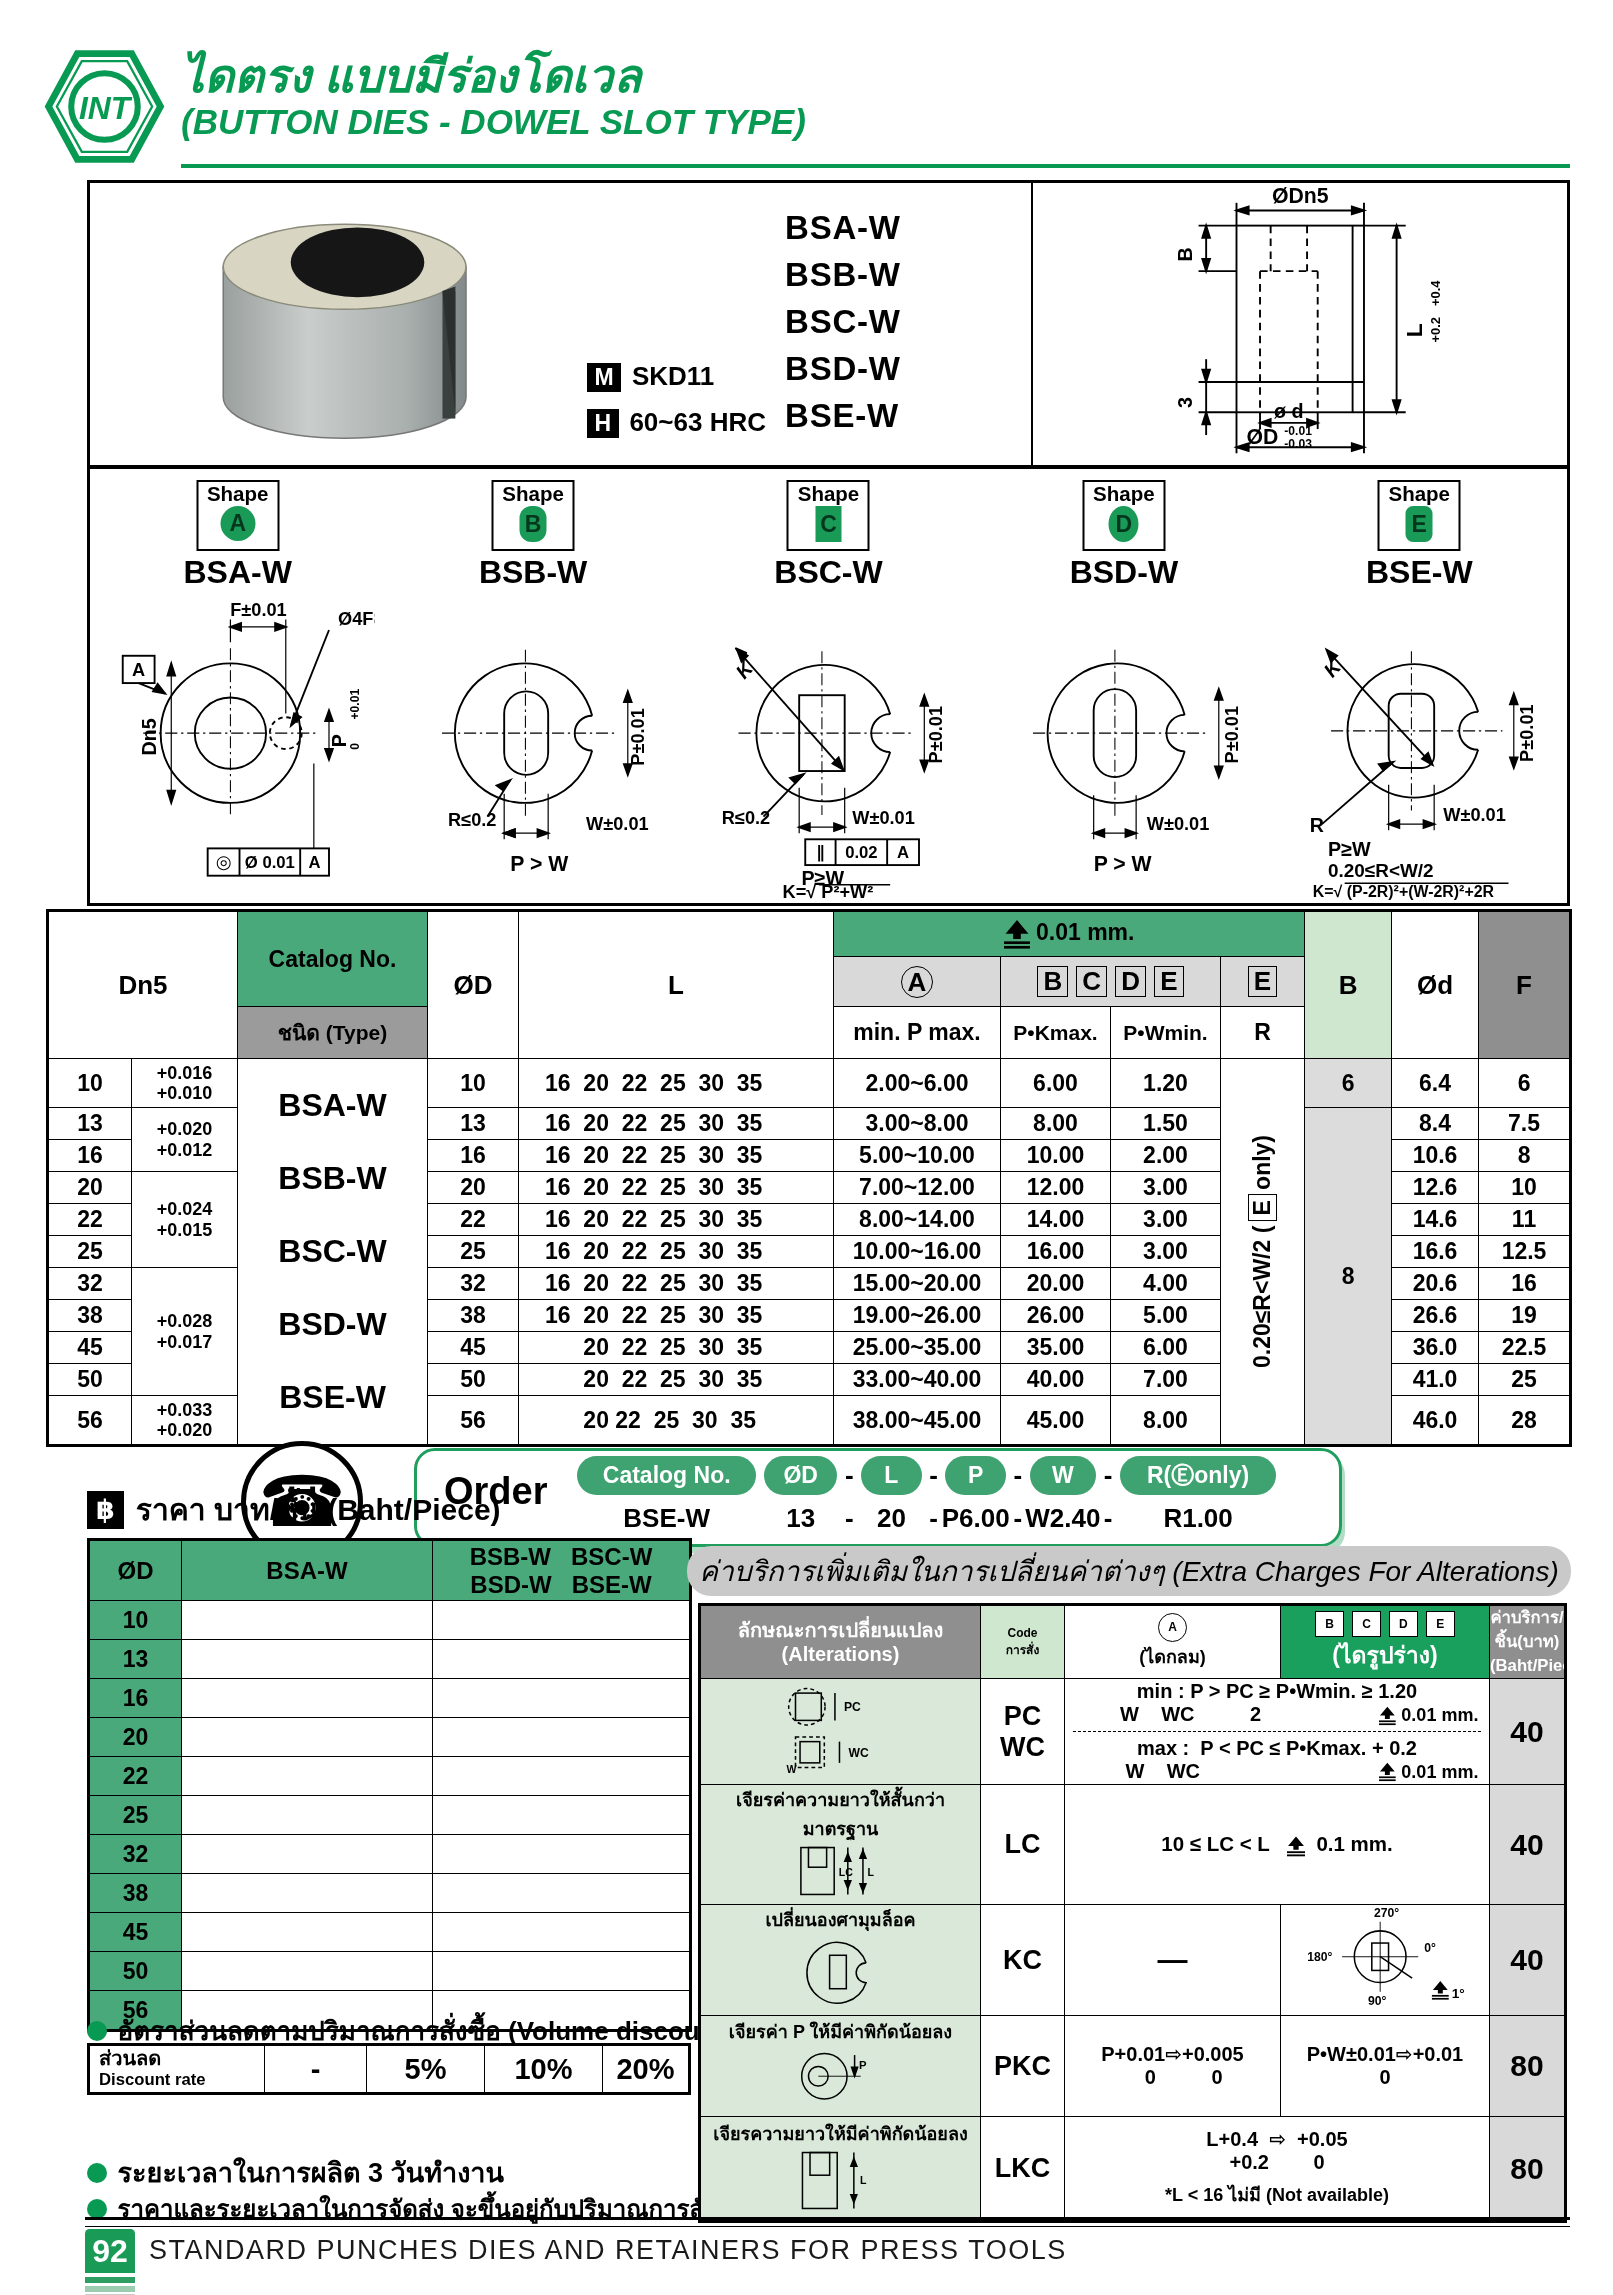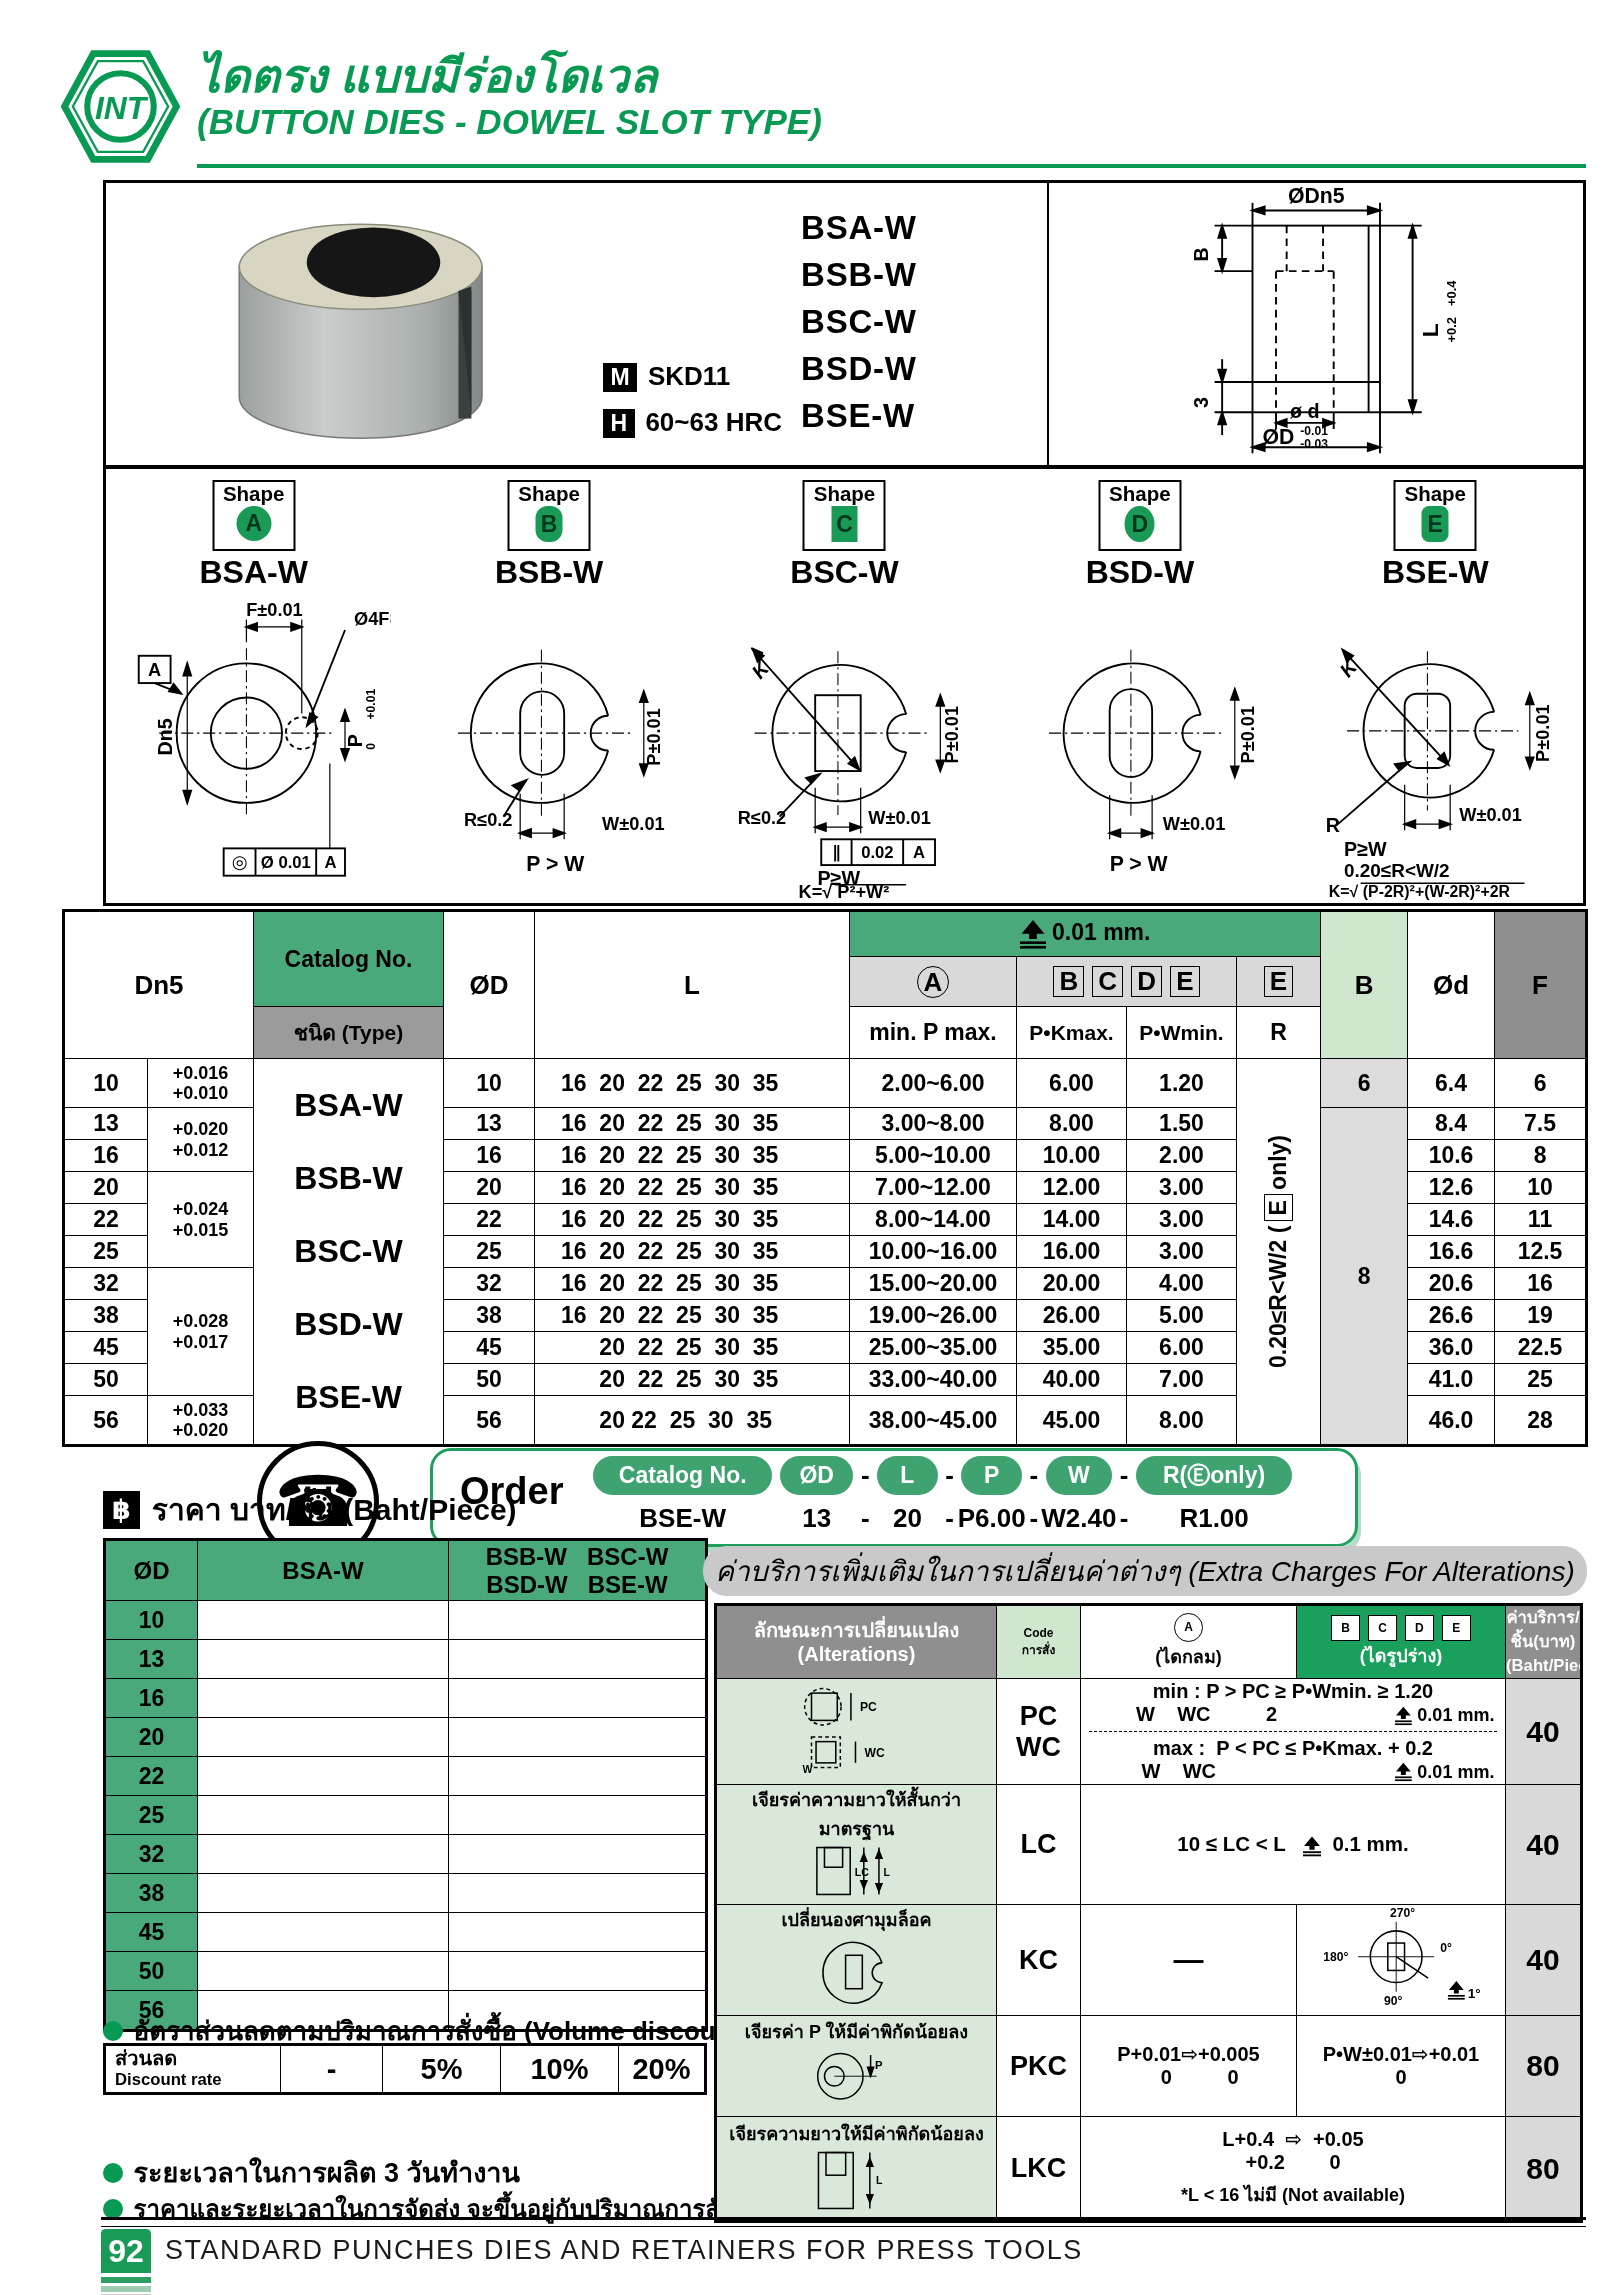--- a/index.html
+++ b/index.html
@@ -1,17 +1,17 @@
 <!DOCTYPE html>
 <html style="font-size:12px"><head>
 <meta charset="utf-8">
 <style>
   html,body{margin:0;padding:0;background:#fff;}
   #page{position:relative;width:1591px;height:2295px;background:#fff;overflow:hidden;
-        font-family:"Liberation Sans","DejaVu Sans",sans-serif;color:#000;margin-left:16px;}
+        font-family:"Liberation Sans","DejaVu Sans",sans-serif;color:#000;}
   .abs{position:absolute;}
   .pre{white-space:pre;text-align:center;}
   .preline{white-space:pre-line;}
 
   
   #title-th{left:181px;top:39px;font-size:46px;font-weight:bold;font-style:italic;color:#089a52;}
   #title-en{left:181px;top:102px;font-size:35px;font-weight:bold;font-style:italic;color:#089a52;}
   #green-rule{left:181px;top:164px;width:1389px;height:3.8px;background:#089a52;}
 
   
@@ -778,21 +778,21 @@
             <div>การสั่ง</div>
           </th>
           <th>
             <div><span class="lcirc" style="width:27px;height:27px;line-height:27px">A</span></div>
             <div style="font-size:18px;font-weight:bold">(ไดกลม)</div>
           </th>
           <th class="hgreen">
             <div>
               <span class="lbox" style="background:#fff;color:#000;height:24px;line-height:24px">B</span><span class="lbox" style="background:#fff;color:#000;height:24px;line-height:24px">C</span><span class="lbox" style="background:#fff;color:#000;height:24px;line-height:24px">D</span><span class="lbox" style="background:#fff;color:#000;height:24px;line-height:24px">E</span>
             </div>
-            <div style="font-size:18px">(ไดรูปร่าง)</div>
+            <div style="font-size:23px">(ไดรูปร่าง)</div>
           </th>
           <th class="hgray" style="font-size:16.7px">
             <div>ค่าบริการ/ชิ้น(บาท)</div>
             <div>(Baht/Piece)</div>
           </th>
         </tr>
       </thead>
       <tbody>
 
         <tr style="height:106px">

